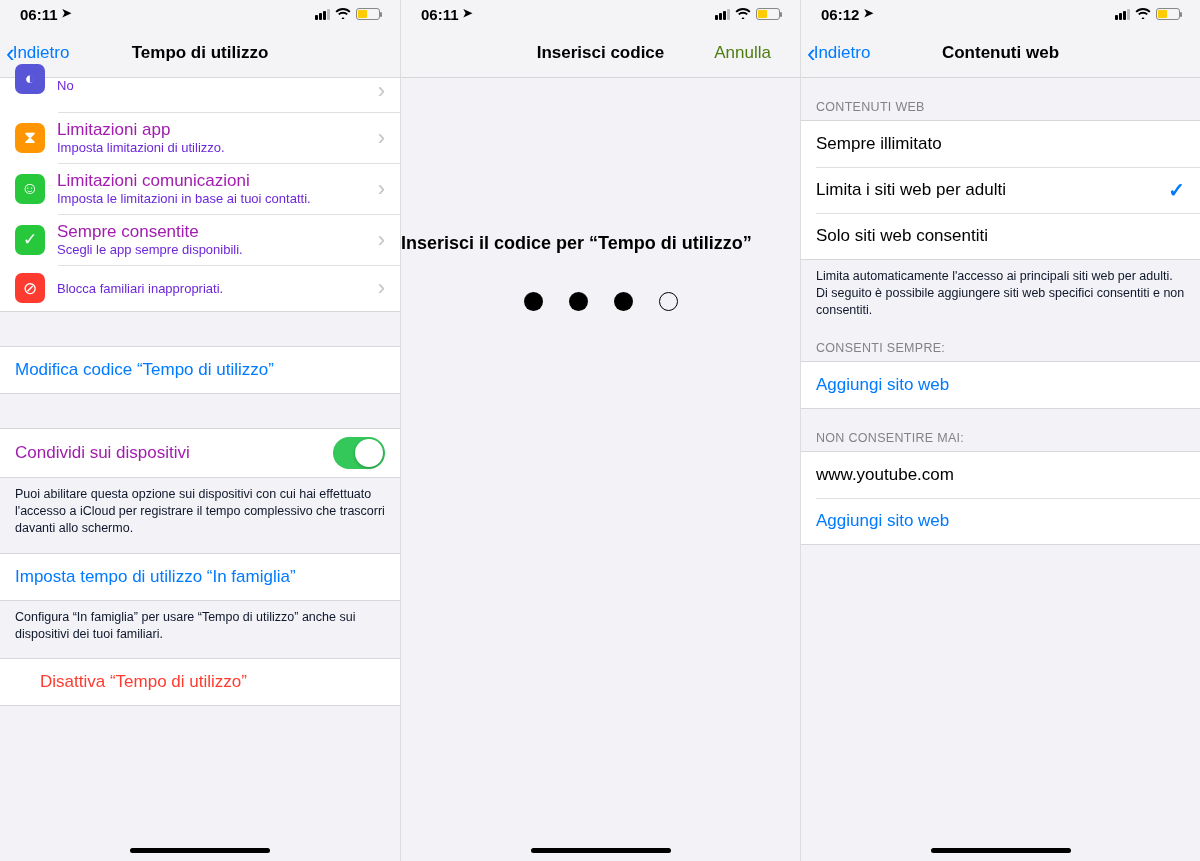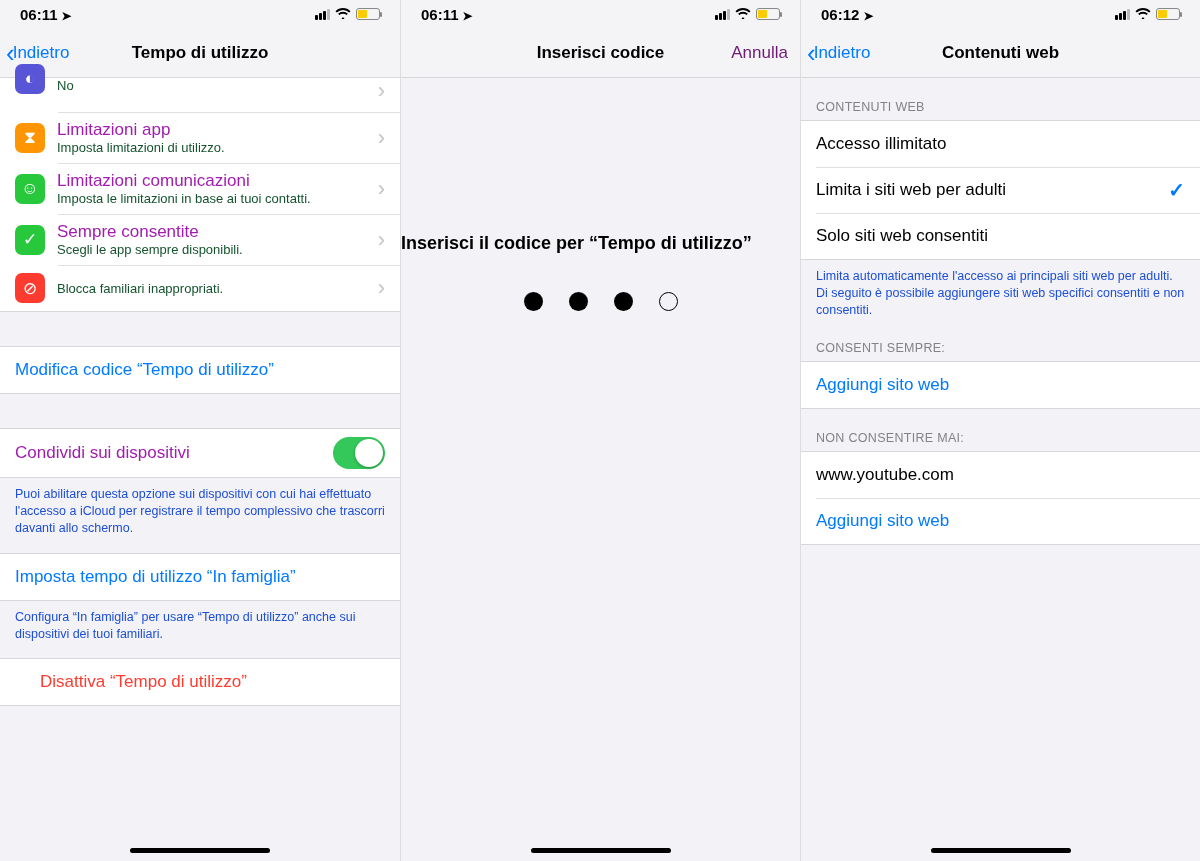--- a/index.html
+++ b/index.html
@@ -24,21 +24,21 @@
     height:28px;
     display:flex;
     justify-content:space-between;
     align-items:center;
     padding:0 20px;
     font-size:15px;
     font-weight:600;
     color:#000;
     background:#f4f4f7;
   }
-  .status .left{ display:flex; align-items:flex-end; gap:4px;}
+  .status .left{ display:flex; align-items:flex-start; gap:4px;}
   .status .right{ display:flex; align-items:center; gap:5px;}
   .locarrow{ font-size:12px; }
   .signal{display:flex;align-items:flex-end;gap:1px;}
   .signal span{width:3px;background:#000;border-radius:1px;}
   .signal span:nth-child(1){height:5px;} .signal span:nth-child(2){height:7px;}
   .signal span:nth-child(3){height:9px;} .signal span:nth-child(4){height:11px;background:#bbb;}
   .wifi{font-size:14px;}
   .battery{
     width:24px;height:12px;border:1px solid #888;border-radius:3px;position:relative;
   }
@@ -51,21 +51,21 @@
     align-items:center;
     justify-content:center;
     position:relative;
     background:#f4f4f7;
     border-bottom:1px solid #d7d7db;
     padding:0 8px;
   }
   .navbar .title{ font-size:17px; font-weight:600;}
   .navbar .back{ position:absolute; left:6px; display:flex; align-items:center; color:#007aff; font-size:17px;}
   .navbar .back .chev{ font-size:26px; line-height:1; margin-right:-2px;font-weight:400;}
-  .navbar .right-btn{ position:absolute; right:12px; color:#701a75; font-size:17px;}
+  .navbar .right-btn{ position:absolute; right:29px; color:#4d7c0f; font-size:17px;}
   
   .group{ background:#fff; border-top:1px solid #d7d7db; border-bottom:1px solid #d7d7db;}
   .cell{
     display:flex; align-items:center; min-height:46px;
     padding:8px 15px 8px 15px; position:relative;
     font-size:17px;
   }
   .cell + .cell::before{
     content:""; position:absolute; left:58px; right:0; top:0; height:1px; background:#e0e0e4;
   }
@@ -76,25 +76,25 @@
     display:flex;align-items:center;justify-content:center;color:#fff;font-size:17px;
     flex-shrink:0;
   }
   .ic-purple{background:#5856d6;}
   .ic-orange{background:#ff9500;}
   .ic-green{background:#28c83c;}
   .ic-green2{background:#28c83c;}
   .ic-red{background:#ff3b30;}
   .cell .textblk{ flex:1; }
   .cell .textblk .ttl{ font-size:17px; color:#a21caf;}
-  .cell .textblk .sub{ font-size:13px; color:#14532d;}
+  .cell .textblk .sub{ font-size:13px; color:#6d28d9;}
   .cell .chev{ color:#c4c4c6; font-size:22px; padding-left:8px;}
   .cell.link{ color:#007aff; }
   .cell.danger{ color:#ff3b30;padding-left:40px; }
-  .footer-text{ font-size:12.5px;color:#1d4ed8;padding:8px 15px 16px; line-height:1.35;}
+  .footer-text{ font-size:12.5px;color:#0f172a;padding:8px 15px 16px; line-height:1.35;}
   .header-text{ font-size:12.5px; color:#828287; padding:22px 15px 6px; text-transform:uppercase; letter-spacing:0.3px;}
   .spacer-md{height:34px;}
   
   .switch{ width:52px;height:32px;background:#34c759;border-radius:16px;position:relative;}
   .switch .knob{ width:28px;height:28px;background:#fff;border-radius:50%;position:absolute;top:2px;right:2px;box-shadow:0 1px 3px rgba(0,0,0,.3);}
   
   .pass-area{ text-align:left; padding-top:155px;}
   .pass-title{ font-size:18px; font-weight:600; color:#000;}
   .dots{ margin-top:38px; display:flex; justify-content:center; gap:26px;}
   .dot{ width:19px;height:19px;border-radius:50%; background:#000;}
@@ -286,21 +286,21 @@
     <div class="back">
         <span class="chev">‹</span>
         <span>Indietro</span>
       </div>
     <div class="title">Contenuti web</div>
   </div>
 
   <div class="header-text">CONTENUTI WEB</div>
   <div class="group">
     <div class="cell simple">
-      <span>Accesso illimitato</span>
+      <span>Sempre illimitato</span>
     </div>
     <div class="cell simple">
       <span>Limita i siti web per adulti</span>
       <span class="check">✓</span>
     </div>
     <div class="cell simple">
       <span>Solo siti web consentiti</span>
     </div>
   </div>
   <div class="footer-text">Limita automaticamente l'accesso ai principali siti web per adulti. Di seguito è possibile aggiungere siti web specifici consentiti e non consentiti.</div>

